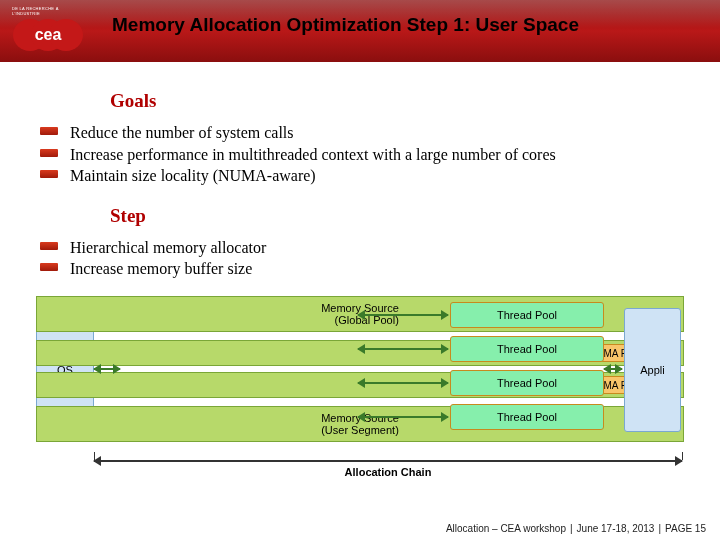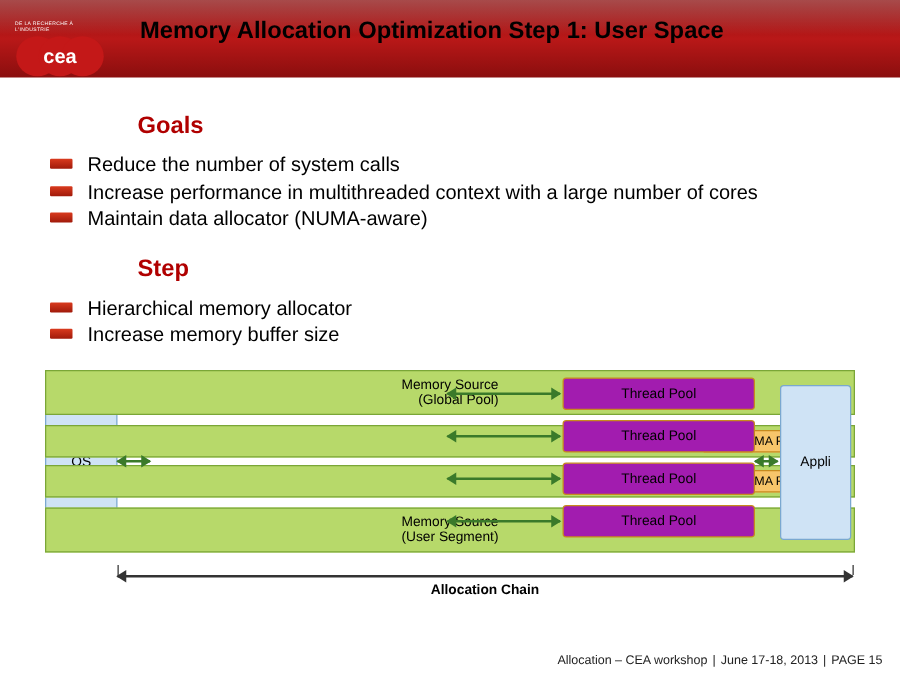--- a/index.html
+++ b/index.html
@@ -1,39 +1,39 @@
 <!DOCTYPE html>
 <html><head>
 <meta charset="utf-8">
 <style>
   * { margin: 0; padding: 0; box-sizing: border-box; }
   body { width: 720px; height: 540px; font-family: Arial, sans-serif; background: #fff; position: relative; overflow: hidden; }
   .header-band { position: absolute; top: 0; left: 0; right: 0; height: 62px; background: linear-gradient(to bottom, #8a0e0e 0%, #b91818 50%, #8a0e0e 100%); }
   .header-gloss { position: absolute; top: 0; left: 0; right: 0; height: 28px; background: linear-gradient(to bottom, rgba(255,255,255,0.25), rgba(255,255,255,0)); }
-  .logo { position: absolute; top: 16px; left: 12px; width: 72px; height: 46px; }
+  .logo { position: absolute; top: 6px; left: 12px; width: 72px; height: 46px; }
   .logo .tag { font-size: 4px; color: #fff; letter-spacing: 0.3px; display:block; margin-bottom:2px;}
   .logo svg { display:block; }
   .title { position: absolute; top: 14px; left: 112px; right: 10px; font-size: 19px; font-weight: bold; color: #000; }
   .section-head { font-size: 19px; font-weight: bold; color: #b00000; margin: 0 0 10px 110px; }
-  .content { position: absolute; top: 90px; left: 0; right: 0; }
+  .content { position: absolute; top: 90px; left: 0; right: 0; font-family: Liberation Serif, serif; }
   .bullets { margin: 0 0 18px 40px; }
   .bullets li { list-style: none; font-size: 16px; color: #000; line-height: 1.35; position: relative; padding-left: 30px; }
   .bullets li::before { content: ""; position: absolute; left: 0; top: 5px; width: 18px; height: 8px; background: linear-gradient(to bottom, #d93a1e, #a01a0a); border-radius: 1px; }
   .ideas-block { margin-top: 4px; }
   .diagram { position: absolute; top: 296px; left: 36px; width: 648px; height: 180px; }
   .box { position: absolute; border-radius: 3px; display: flex; align-items: center; justify-content: center; font-size: 11px; text-align: center; }
   .os-box   { left: 0;   top: 12px; width: 58px;  height: 124px; background: #cfe3f5; border: 1px solid #7aa8d0; }
   .midcol   { left: 86px; top: 0; width: 236px; height: 148px; text-align: right; }
   .glob     { position:absolute; top: 0;  left:0; right:0; height: 36px; background: #b7d96a; border: 1px solid #7aa637; display:flex; align-items:center; justify-content:center; font-size:11px; }
   .numa-row { position:absolute; left:0; right:0; height: 26px; background:#b7d96a; border:1px solid #7aa637; }
   .numa1    { top: 44px; }
   .numa2    { top: 76px; }
   .numa-pool{ position:absolute; right:8px; top:3px; width:112px; height:18px; background:#f8c56a; border:1px solid #c78a1e; font-size:10px; display:flex; align-items:center; justify-content:center; }
   .userseg  { position:absolute; top:110px; left:0; right:0; height:36px; background:#b7d96a; border:1px solid #7aa637; display:flex; align-items:center; justify-content:center; font-size:11px; }
-  .tpool    { left: 414px; width: 154px; height: 26px; background: #a21caf; border: 1px solid #c78a1e; font-size: 11px; }
+  .tpool    { left: 414px; width: 154px; height: 26px; background: #86efac; border: 1px solid #c78a1e; font-size: 11px; }
   .tp1 { top: 6px; } .tp2 { top: 40px; } .tp3 { top: 74px; } .tp4 { top: 108px; }
   .appli    { left: 588px; top: 12px; width: 57px; height: 124px; background: #cfe3f5; border: 1px solid #7aa8d0; }
   .arrow { position:absolute; height:2px; background:#3a7a2a; }
   .arrow::after { content:""; position:absolute; right:-1px; top:-4px; border-left:8px solid #3a7a2a; border-top:5px solid transparent; border-bottom:5px solid transparent; }
   .arrow.back::before { content:""; position:absolute; left:-1px; top:-4px; border-right:8px solid #3a7a2a; border-top:5px solid transparent; border-bottom:5px solid transparent; }
   .harrow1 { left:58px; top:72px; width:26px; } 
   .harrow3 { left:322px; top:18px; width:90px; }
   .harrow4 { left:322px; top:52px; width:90px; }
   .harrow5 { left:322px; top:86px; width:90px; }
   .harrow6 { left:322px; top:120px; width:90px; }
@@ -64,21 +64,21 @@
   </svg>
 </div>
 
 <div class="title">Memory Allocation Optimization Step 1: User Space</div>
 
 <div class="content">
   <div class="section-head">Goals</div>
   <ul class="bullets">
     <li>Reduce the number of system calls</li>
     <li>Increase performance in multithreaded context with a large number of cores</li>
-    <li>Maintain data allocator (NUMA-aware)</li>
+    <li>Maintain size locality (NUMA-aware)</li>
   </ul>
   <div class="ideas-block">
     <div class="section-head">Step</div>
     <ul class="bullets">
       <li>Hierarchical memory allocator</li>
       <li>Increase memory buffer size</li>
     </ul>
   </div>
 </div>
 

